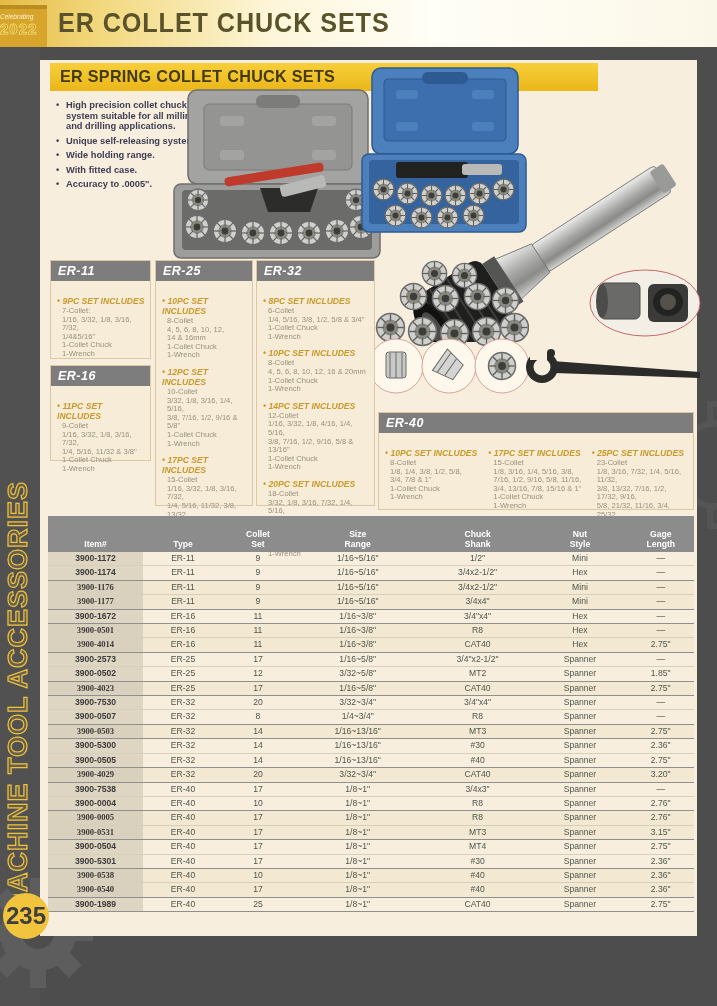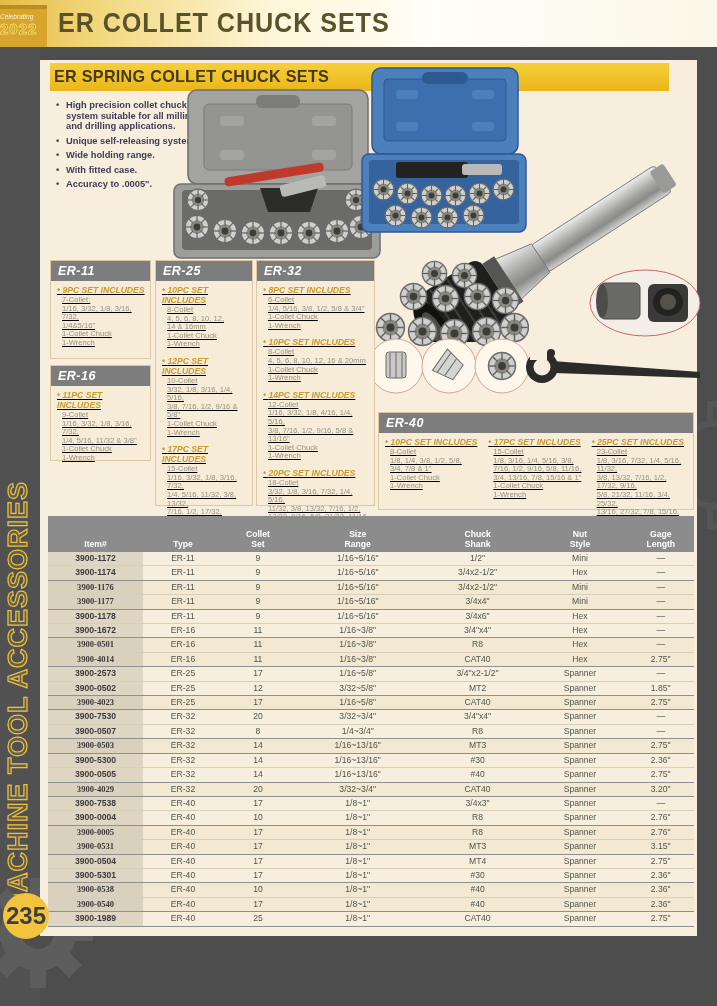--- a/index.html
+++ b/index.html
@@ -26,37 +26,37 @@
     .sidebar-text { color:rgba(240,194,60,.12); -webkit-text-stroke:1.2px #f0c23c; }
   }
   .gear-bl { position:absolute; left:-22px; top:868px; z-index:1; }
   .gear-right { position:absolute; left:648px; top:390px; z-index:1; opacity:.55; }
   .page-num { position:absolute; left:3px; top:893px; width:46px; height:46px; border-radius:50%;
     background:#f2c33d; color:#3e3e3e; font-size:24px; font-weight:800; display:flex; align-items:center;
     justify-content:center; z-index:5; }
 
   
   .content { position:absolute; left:40px; top:60px; width:657px; height:876px; background:#f8eedd; z-index:2; }
-  .banner { position:absolute; left:10px; top:3px; width:619px; height:28px;
+  .banner { position:absolute; left:10px; top:3px; width:548px; height:28px;
     background:linear-gradient(#f7cf3b,#eab619); color:#453a0e; font-size:17px; font-weight:800;
-    letter-spacing:.3px; line-height:28px; padding-left:4px; transform-origin:left center; }
+    letter-spacing:.3px; line-height:28px; padding-left:10px; transform-origin:left center; }
   .banner span { display:inline-block; transform:scaleX(.95); transform-origin:left center; white-space:nowrap; }
   .features { position:absolute; left:16px; top:40px; width:158px; list-style:none; }
   .features li { position:relative; font-size:9.3px; font-weight:600; color:#3d3d55;
     line-height:10.5px; margin-bottom:4px; padding-left:10px; }
   .features li::before { content:"•"; position:absolute; left:0; top:0; color:#3d3d55; }
 
   
   .art { position:absolute; }
 
   
   .erbox { position:absolute; background:#f6ecd7; border:1px solid #dcc9a4; }
   .erbox-head { height:20px; background:#7d7d7d; color:#ffffff; font-size:12.5px; font-weight:bold;
     font-style:italic; line-height:20px; padding-left:7px; letter-spacing:.5px; }
-  .erbox-body { padding:4px 4px 4px 6px;text-decoration:underline; }
+  .erbox-body { padding:15px 4px 4px 6px; }
   .erbox-body.cols { display:flex; gap:6px; }
   .erbox-body.cols .col { flex:1; }
   .set { margin-bottom:7px; }
   .set-title { font-size:8.6px; font-weight:bold; font-style:italic; color:#c9992b; margin-bottom:1px; }
   .set-title::before { content:"• "; }
   .set-line { font-size:7.6px; color:#97917f; line-height:8.6px; padding-left:5px; }
 
   
   .spec-table { position:absolute; left:8px; top:456px; width:646px; border-collapse:collapse; table-layout:fixed; }
   .spec-table th { background:#8c8c8c; color:#ffffff; font-size:8.6px; font-weight:bold;
@@ -507,29 +507,20 @@
           </tr>
           <tr class="alt grp">
             <td class="item">3900-1177</td>
             <td>ER-11</td>
             <td>9</td>
             <td>1/16~5/16"</td>
             <td>3/4x4"</td>
             <td>Mini</td>
             <td>—</td>
           </tr>
-          <tr>
-            <td class="item">3900-1178</td>
-            <td>ER-11</td>
-            <td>9</td>
-            <td>1/16~5/16"</td>
-            <td>3/4x6"</td>
-            <td>Hex</td>
-            <td>—</td>
-          </tr>
           <tr class="grp">
             <td class="item">3900-1672</td>
             <td>ER-16</td>
             <td>11</td>
             <td>1/16~3/8"</td>
             <td>3/4"x4"</td>
             <td>Hex</td>
             <td>—</td>
           </tr>
           <tr class="alt">

